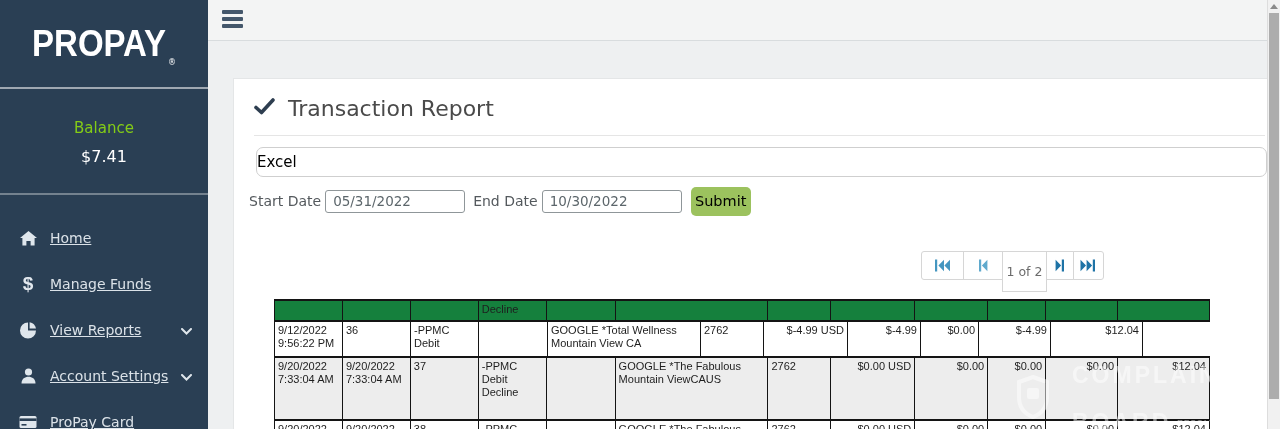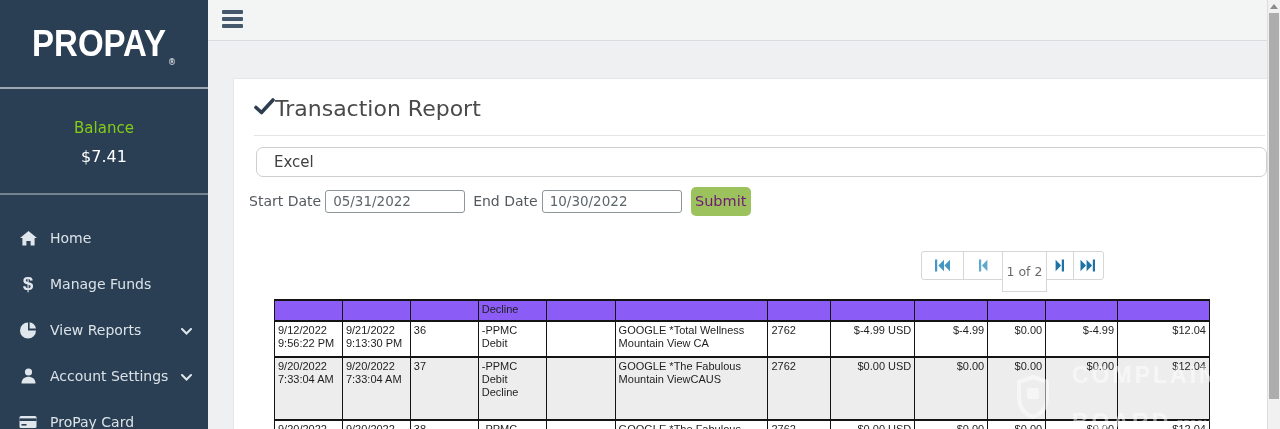--- a/index.html
+++ b/index.html
@@ -16,65 +16,65 @@
   .logo-reg { font-size:8px; color:#fff; align-self:flex-end; margin:0 0 20px 2px; }
   .balance-block { position:absolute; top:91px; left:0; width:100%; height:104px;
     border-bottom:2px solid rgba(255,255,255,.35);
     display:flex; flex-direction:column; align-items:center; justify-content:center; gap:10px; }
   .balance-label { color:#84cc16; font-size:15px; }
   .balance-value { color:#ffffff; font-size:16px; }
   .menu { position:absolute; top:197px; left:0; width:100%; padding-top:18px; }
   .menu-item { height:46px; display:flex; align-items:center; padding:0 16px 0 17px;
     color:#dbe2e8; font-size:14px; cursor:pointer; }
   .menu-icon { width:22px; display:flex; justify-content:center; align-items:center; margin-right:11px; }
-  .menu-label { flex:1; }
+  .menu-label { flex:1;text-decoration:underline; }
   .dollar-glyph { font-size:19px; font-weight:bold; color:#e2e8ee; font-family:"Liberation Sans",sans-serif; }
 
   
   .topbar { position:absolute; left:208px; top:0; width:1072px; height:41px;
     background:#f3f4f4; border-bottom:1px solid #d8dcde; }
   .hamburger { position:absolute; left:14px; top:10px; width:21px; cursor:pointer; }
   .hamburger .bar { height:4px; background:#44576b; margin-bottom:3px; border-radius:1px; }
 
   
   .card { position:absolute; left:233px; top:78px; width:1035px; height:351px;
     background:#ffffff; border:1px solid #e4e6e7; border-bottom:none; }
-  .report-header { position:absolute; left:20px; top:17px; display:flex; align-items:center; }
+  .report-header { position:absolute; left:20px; top:17px; display:flex; align-items:center; gap:13px; }
   .report-title { font-size:22px; color:#4a4a4a; }
   .header-divider { position:absolute; left:20px; right:2px; top:56px; height:1px; background:#e5e5e5; }
 
   .export-box { position:absolute; left:22px; top:68px; width:1011px; height:30px;
     border:1px solid #cfcfcf; border-radius:7px; background:#fff;
-    display:flex; align-items:center; padding-left:17px;
-    color:#404040; font-size:15px; cursor:pointer; }
+    display:flex; align-items:center; 
+    color:#000000; font-size:15px; cursor:pointer; }
 
   .filters { position:absolute; left:15px; top:107px; height:30px; display:flex; align-items:center; }
   .filter-label { font-size:14px; color:#54595d; margin-right:4px; }
   .date-input { width:140px; height:23px; border:1px solid #8f9699; border-radius:3px;
     font-family:"DejaVu Sans",sans-serif; font-size:13.5px; color:#5c666b; padding:0 7px; background:#fff; }
   .lbl-end { margin-left:8px; }
-  .submit-btn { margin-left:9px; width:60px; height:29px; background:#9cc25e; color:#701a75;
+  .submit-btn { margin-left:9px; width:60px; height:29px; background:#9cc25e; color:#000000;
     border:none; border-radius:5px; font-size:14.5px; font-family:"DejaVu Sans",sans-serif; cursor:pointer; }
 
   
   .pagination { position:absolute; left:652px; top:172px; display:flex; align-items:flex-start;padding-left:35px; }
   .pg-btn { height:29px; background:#fff; border:1px solid #d6d6d6; margin-left:-1px;
     display:flex; align-items:center; justify-content:center; cursor:pointer; }
   .pg-first { width:43px; margin-left:0; border-radius:3px 0 0 3px; }
   .pg-prev  { width:40px; }
   .pg-current { width:45px; height:41px; font-size:12.5px; color:#6b6b6b; cursor:default; z-index:1; }
   .pg-next  { width:28px; }
   .pg-last  { width:31px; border-radius:0 3px 3px 0; }
 
   
   .tx-table { position:absolute; left:40px; top:220px; width:936px;
     border-top:2px solid #141414; border-left:1px solid #141414;
     font-family:"Liberation Sans",sans-serif; }
   .t-row { display:flex; border-bottom:2px solid #141414; }
-  .t-row.r0 { height:21px; background:#8b5cf6; }
+  .t-row.r0 { height:21px; background:#15803d; }
   .t-row.r1 { height:36px; background:#ffffff; }
   .t-row.r2 { height:63px; background:#ededed; }
   .t-row.r3 { height:36px; background:#ffffff; }
   .t-cell { border-right:1px solid #141414; padding:2px 3px; font-size:11px; line-height:13px;
     color:#1e1e1e; overflow:hidden; }
   .c0{width:68px}.c1{width:68px}.c2{width:68px}.c3{width:68px}.c4{width:69px}
   .c5{width:153px}.c6{width:63px}
   .c7{width:84px;text-align:right}.c8{width:73px;text-align:right}.c9{width:58px;text-align:right}
   .c10{width:72px;text-align:right}.c11{width:92px;text-align:right}
 
@@ -225,21 +225,20 @@
         <div class="t-cell c5"></div>
         <div class="t-cell c6"></div>
         <div class="t-cell c7"></div>
         <div class="t-cell c8"></div>
         <div class="t-cell c9"></div>
         <div class="t-cell c10"></div>
         <div class="t-cell c11"></div>
       </div>
       <div class="t-row r1">
         <div class="t-cell c0">9/12/2022 9:56:22 PM</div>
-        <div class="t-cell c1">9/21/2022 9:13:30 PM</div>
         <div class="t-cell c2">36</div>
         <div class="t-cell c3">-PPMC Debit</div>
         <div class="t-cell c4"></div>
         <div class="t-cell c5">GOOGLE *Total Wellness Mountain View CA</div>
         <div class="t-cell c6">2762</div>
         <div class="t-cell c7">$-4.99 USD</div>
         <div class="t-cell c8">$-4.99</div>
         <div class="t-cell c9">$0.00</div>
         <div class="t-cell c10">$-4.99</div>
         <div class="t-cell c11">$12.04</div>

